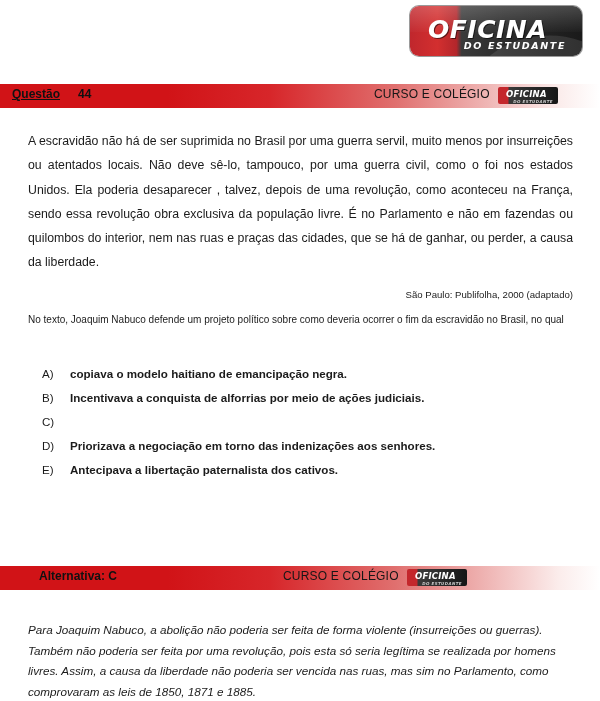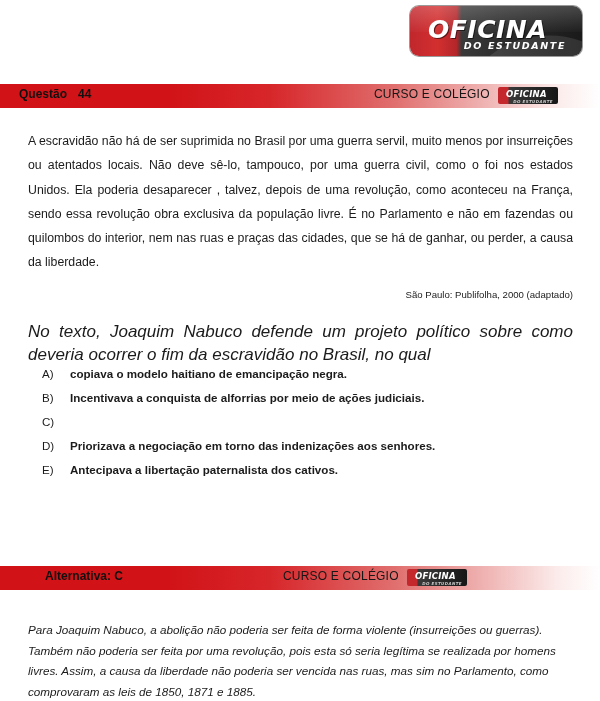--- a/index.html
+++ b/index.html
@@ -93,23 +93,23 @@
         #e0706f 66%, #f0b9b8 82%, #fbeceb 93%, #ffffff 100%);
   }
   .bar-label {
     position: absolute;
     top: 3px;
     font-size: 12px;
     font-weight: bold;
     color: #111111;
     white-space: nowrap;
   }
-  .bar-q-title { left: 19px; }
+  .bar-q-title { left: 12px; text-decoration: underline; }
   .bar-q-num { left: 78px; }
-  .bar-alt-label { left: 45px; }
+  .bar-alt-label { left: 39px; }
   .bar-curso {
     position: absolute;
     top: 3px;
     font-size: 12px;
     color: #161616;
     white-space: nowrap;
     letter-spacing: 0.2px;
   }
   .badge {
     position: absolute;
@@ -173,28 +173,27 @@
     top: 287px;
     width: 393px;
     font-size: 9.6px;
     line-height: 15.5px;
     text-align: right;
     color: #1b1b1b;
   }
   .prompt {
     position: absolute;
     left: 28px;
-    top: 320px;
+    top: 308px;
     width: 545px;
-    font-size: 17px;
+    font-size: 10px;
     line-height: 23px;
     text-align: justify;
     text-justify: inter-word;
     color: #1b1b1b;
-    font-style: italic;
   }
   .options {
     position: absolute;
     left: 42px;
     top: 367px;
     width: 520px;
   }
   .option {
     display: flex;
     align-items: flex-start;

